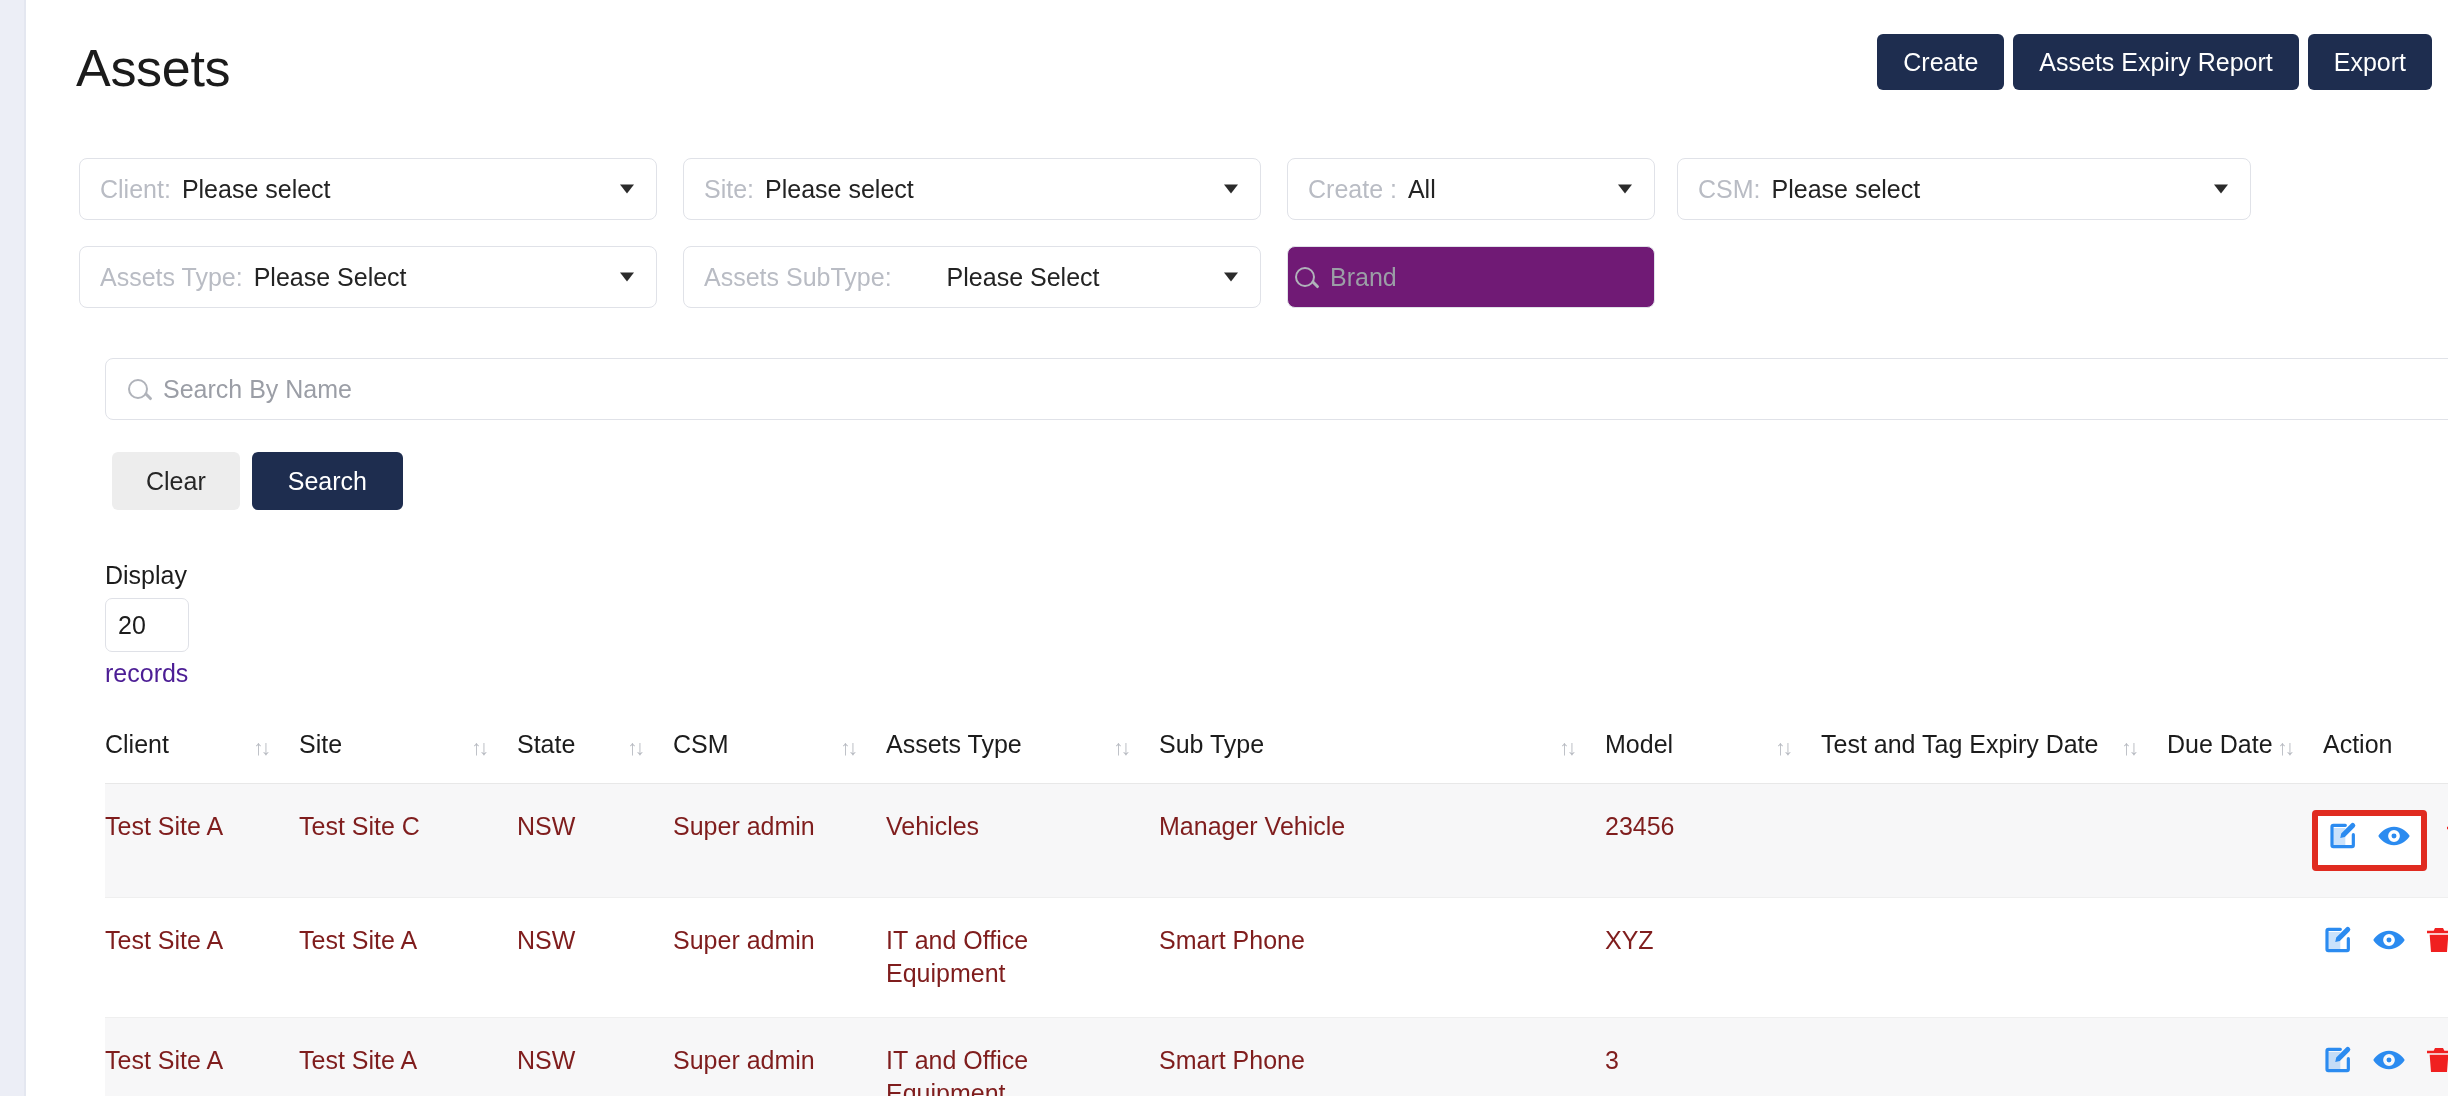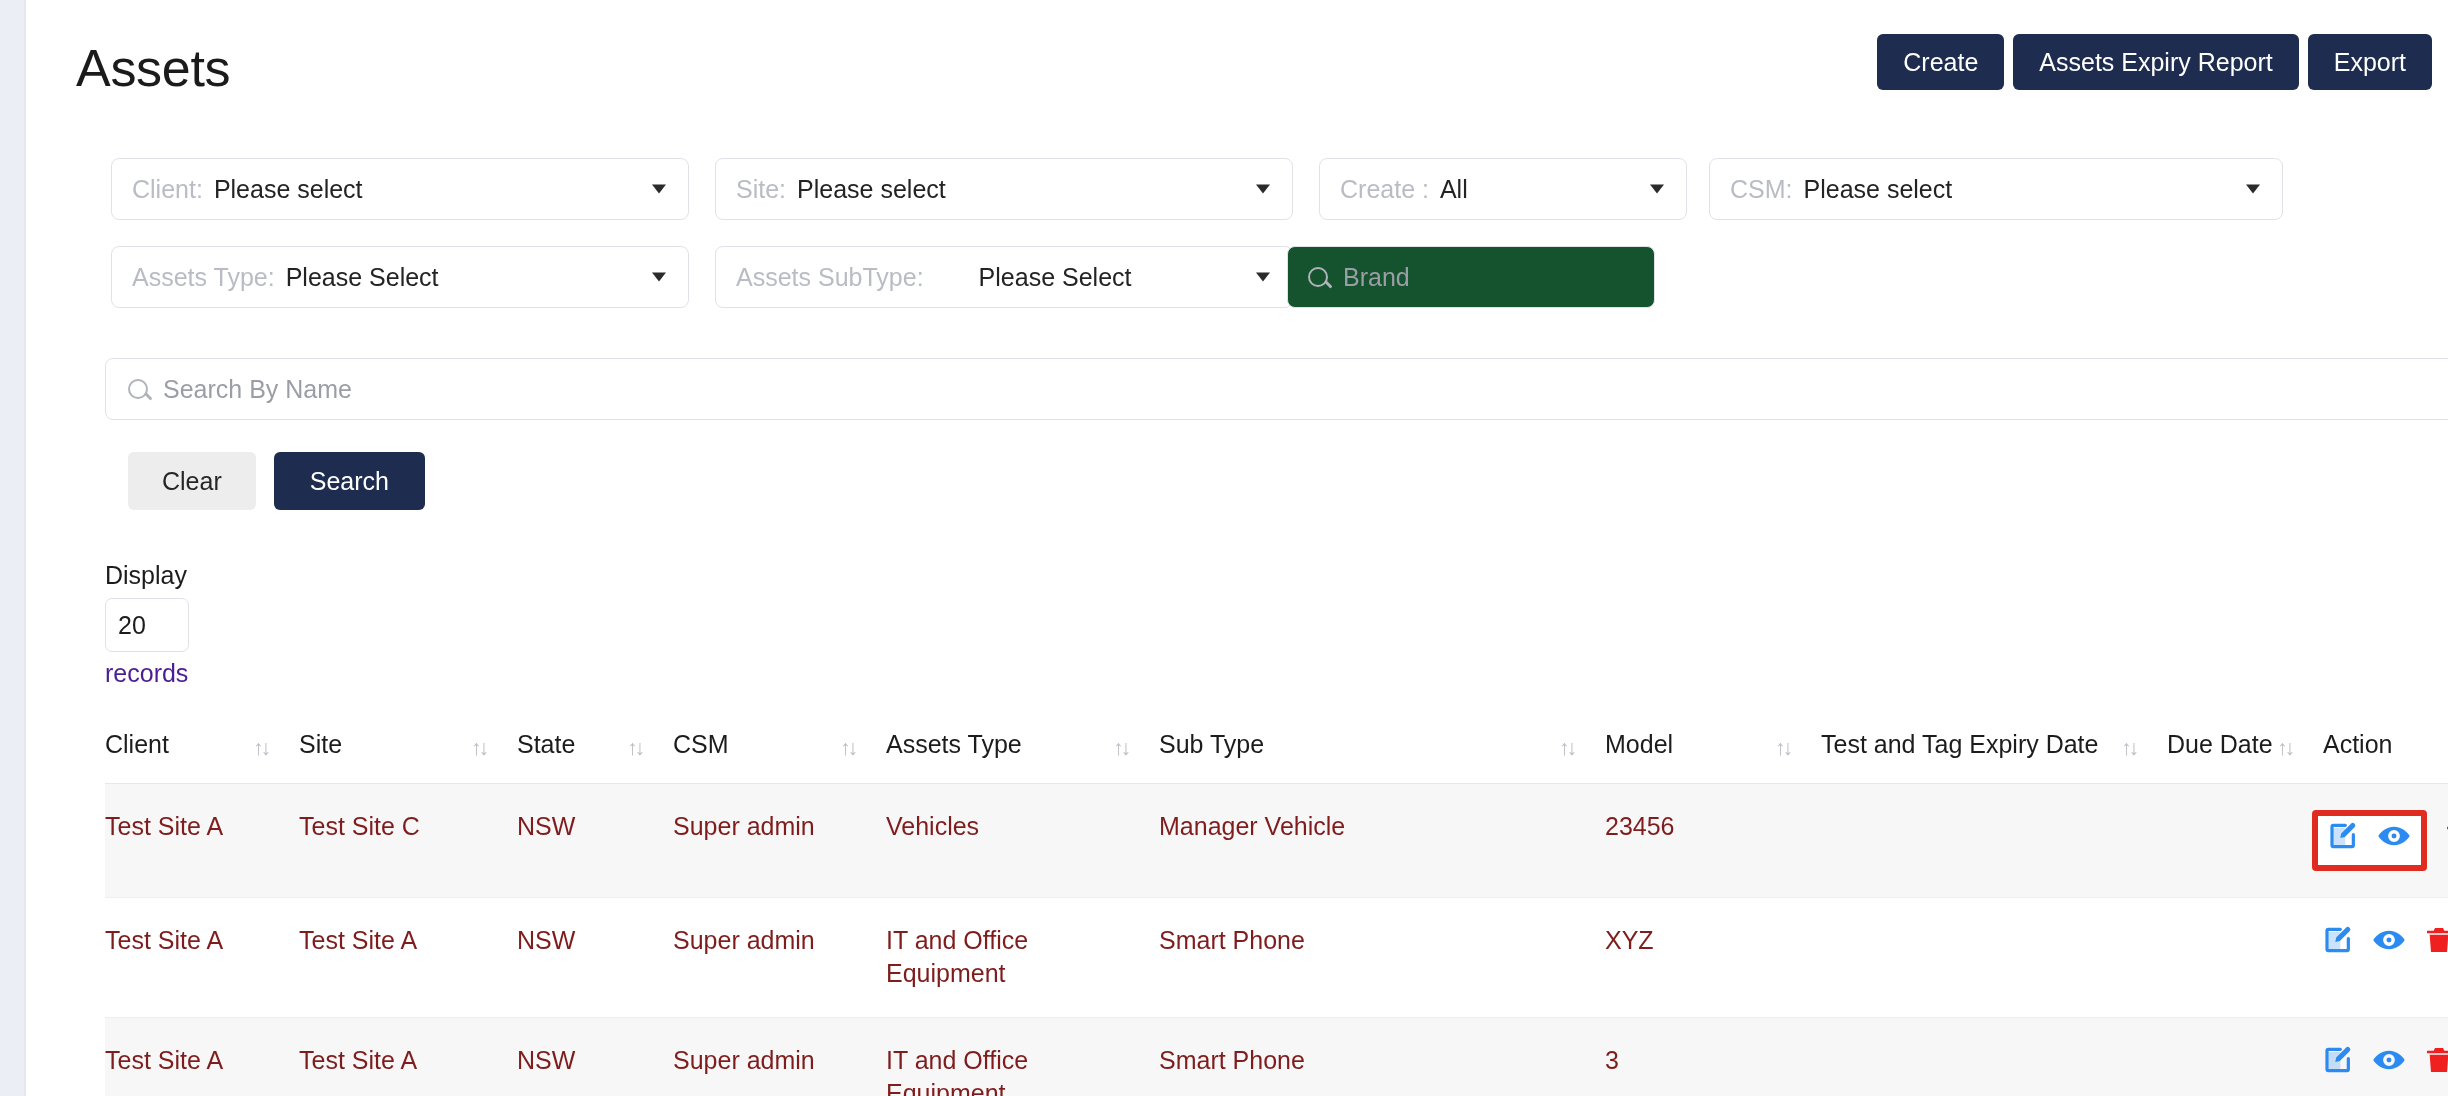--- a/index.html
+++ b/index.html
@@ -81,21 +81,20 @@
   .select-box {
     position: absolute;
     height: 62px;
     border: 1px solid #e0e2e8;
     border-radius: 8px;
     background: #ffffff;
     display: flex;
     align-items: center;
     padding: 0 20px;
     cursor: pointer;
-    margin-left: 32px;
   }
   .select-label {
     font-size: 25px;
     color: #b9bcc4;
     white-space: nowrap;
     margin-right: 11px;
   }
   .select-value {
     font-size: 25px;
     color: #232323;
@@ -109,24 +108,24 @@
     width: 0; height: 0;
     border-left: 7px solid transparent;
     border-right: 7px solid transparent;
     border-top: 9px solid #2b2b2b;
   }
   .text-box {
     position: absolute;
     height: 62px;
     border: 1px solid #e0e2e8;
     border-radius: 8px;
-    background: #14532d;
+    background: #701a75;
     display: flex;
     align-items: center;
-    padding: 0 20px;
+    padding: 0 7px;
   }
   .mag {
     width: 20px; height: 20px;
     border: 2.5px solid #b0b3ba;
     border-radius: 50%;
     position: relative;
     margin-right: 15px;
     flex: none;
   }
   .mag::after {
@@ -157,21 +156,21 @@
     height: 62px;
     border: 1px solid #e0e2e8;
     border-radius: 8px;
     background: #ffffff;
     display: flex;
     align-items: center;
     padding: 0 22px;
   }
 
   
-  .act-row { position: absolute; left: 102px; top: 452px; display: flex; gap: 18px; }
+  .act-row { position: absolute; left: 86px; top: 452px; display: flex; gap: 12px; }
   .btn-clear {
     background: #ededed;
     color: #262626;
     border: none;
     border-radius: 6px;
     font-size: 25px;
     font-family: "Liberation Sans", sans-serif;
     padding: 0 34px;
     height: 58px;
     line-height: 58px;

